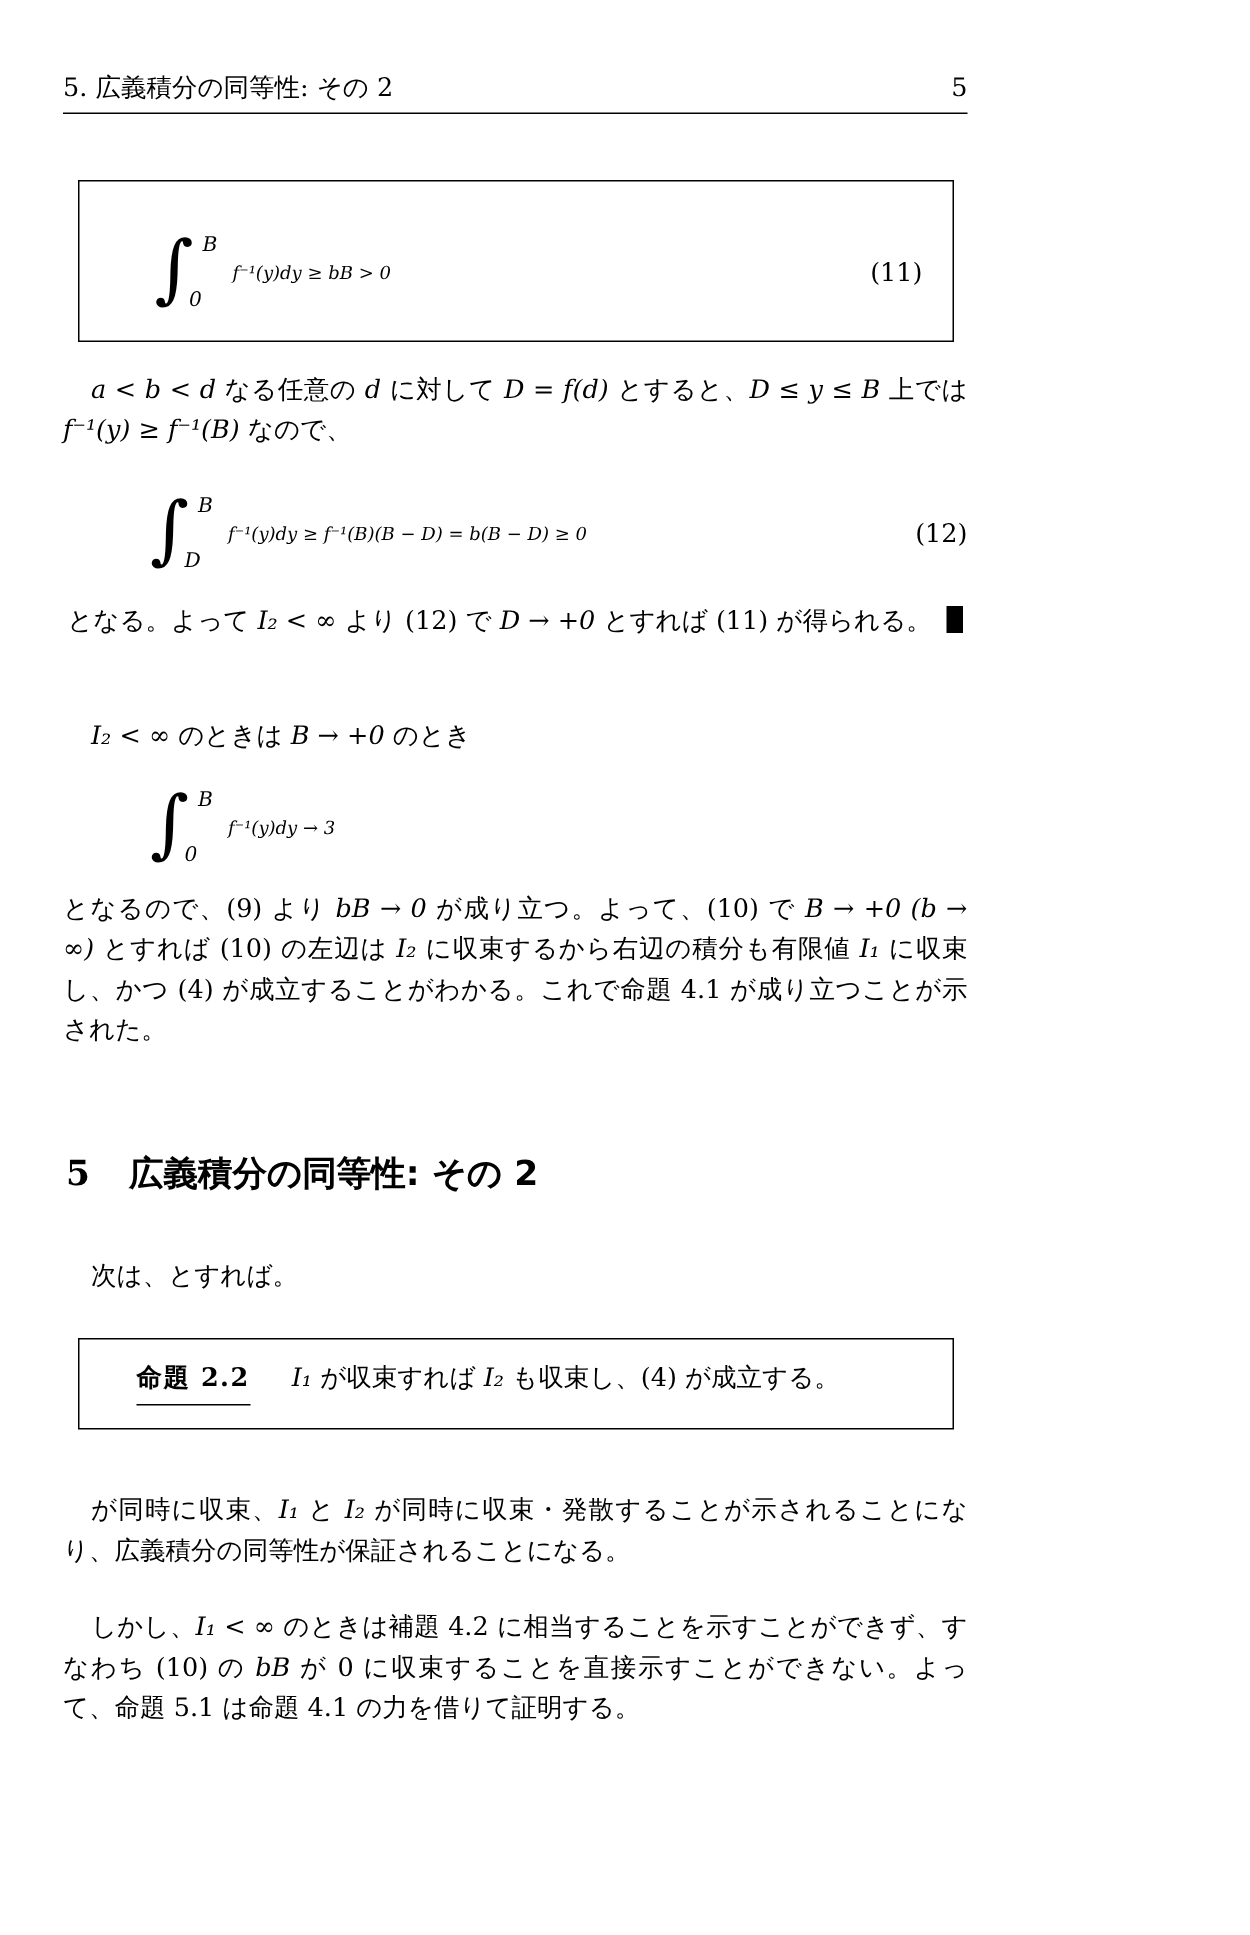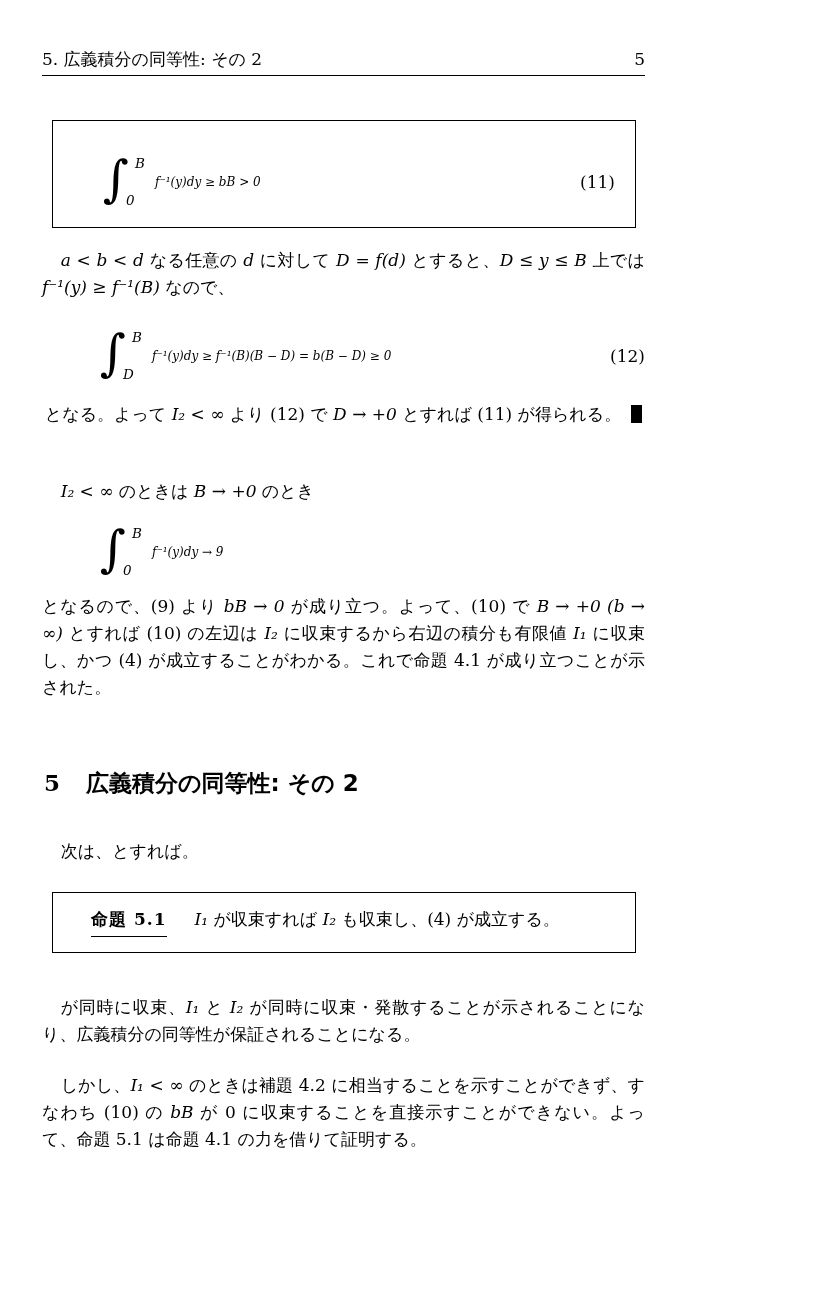--- a/index.html
+++ b/index.html
@@ -118,35 +118,35 @@
 
     <div class="equation eq-limit">
       <span class="eq-left">
         <span class="intgrl">
           <span class="int-sign">∫</span>
           <span class="int-lims">
             <span class="int-up">B</span>
             <span class="int-lo">0</span>
           </span>
         </span>
-        <span class="eq-body">f⁻¹(y)dy → 9</span>
+        <span class="eq-body">f⁻¹(y)dy → 3</span>
       </span>
     </div>
 
     <p class="para flow-para"><span>となるので、(9) より </span><span class="mv">bB → 0</span><span> が成り立つ。よって、(10) で </span><span class="mv">B → +0 (b → ∞)</span><span> とすれば (10) の左辺は </span><span class="mv">I₂</span><span> に収束するから右辺の積分も有限値 </span><span class="mv">I₁</span><span> に収束し、かつ (4) が成立することがわかる。これで命題 4.1 が成り立つことが示された。</span></p>
 
     <h1 class="section-heading">
       <span class="sec-num">5</span><span class="sec-title">広義積分の同等性: その 2</span>
     </h1>
 
     <p class="para indent lead-line"><span>次は、とすれば。</span></p>
 
     <section class="theorem-box prop-box">
       <div class="thm-line">
-        <span class="thm-title">命題 5.1</span><span><span class="mv">I₁</span><span> が収束すれば </span><span class="mv">I₂</span><span> も収束し、(4) が成立する。</span></span>
+        <span class="thm-title">命題 2.2</span><span><span class="mv">I₁</span><span> が収束すれば </span><span class="mv">I₂</span><span> も収束し、(4) が成立する。</span></span>
       </div>
     </section>
 
     <p class="para indent disc-1"><span>が同時に収束、</span><span class="mv">I₁</span><span> と </span><span class="mv">I₂</span><span> が同時に収束・発散することが示されることになり、広義積分の同等性が保証されることになる。</span></p>
 
     <p class="para indent disc-2"><span>しかし、</span><span class="mv">I₁ &lt; ∞</span><span> のときは補題 4.2 に相当することを示すことができず、すなわち (10) の </span><span class="mv">bB</span><span> が 0 に収束することを直接示すことができない。よって、命題 5.1 は命題 4.1 の力を借りて証明する。</span></p>
 
   </div>
 </div>
 

